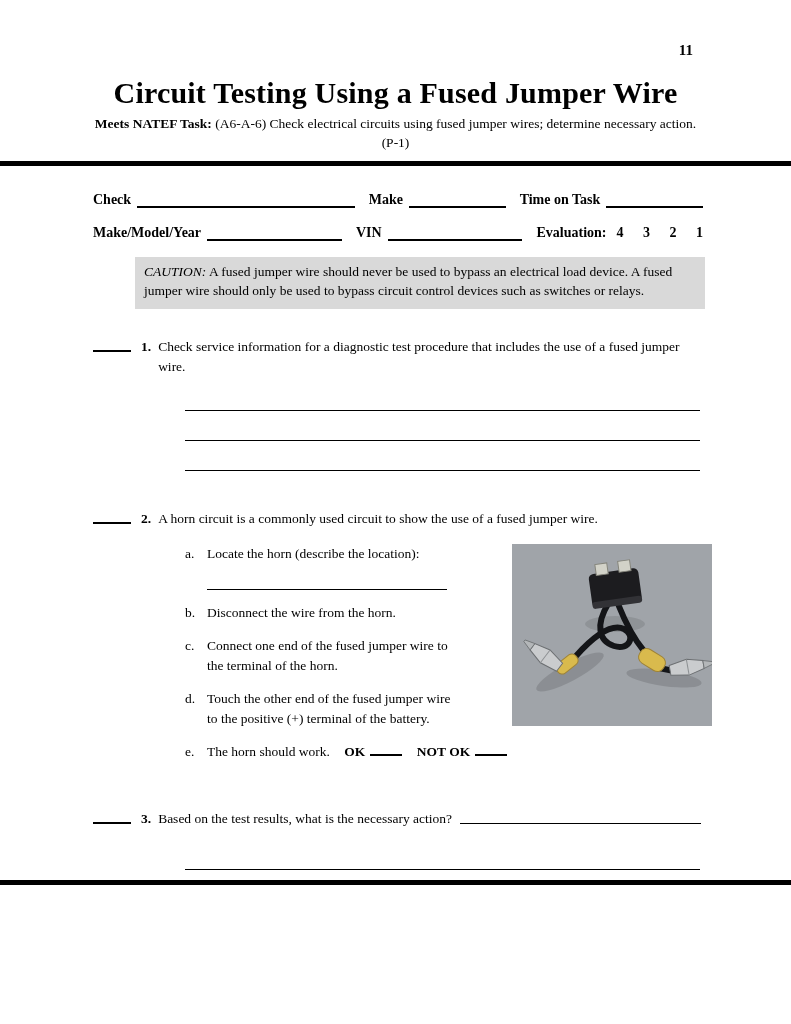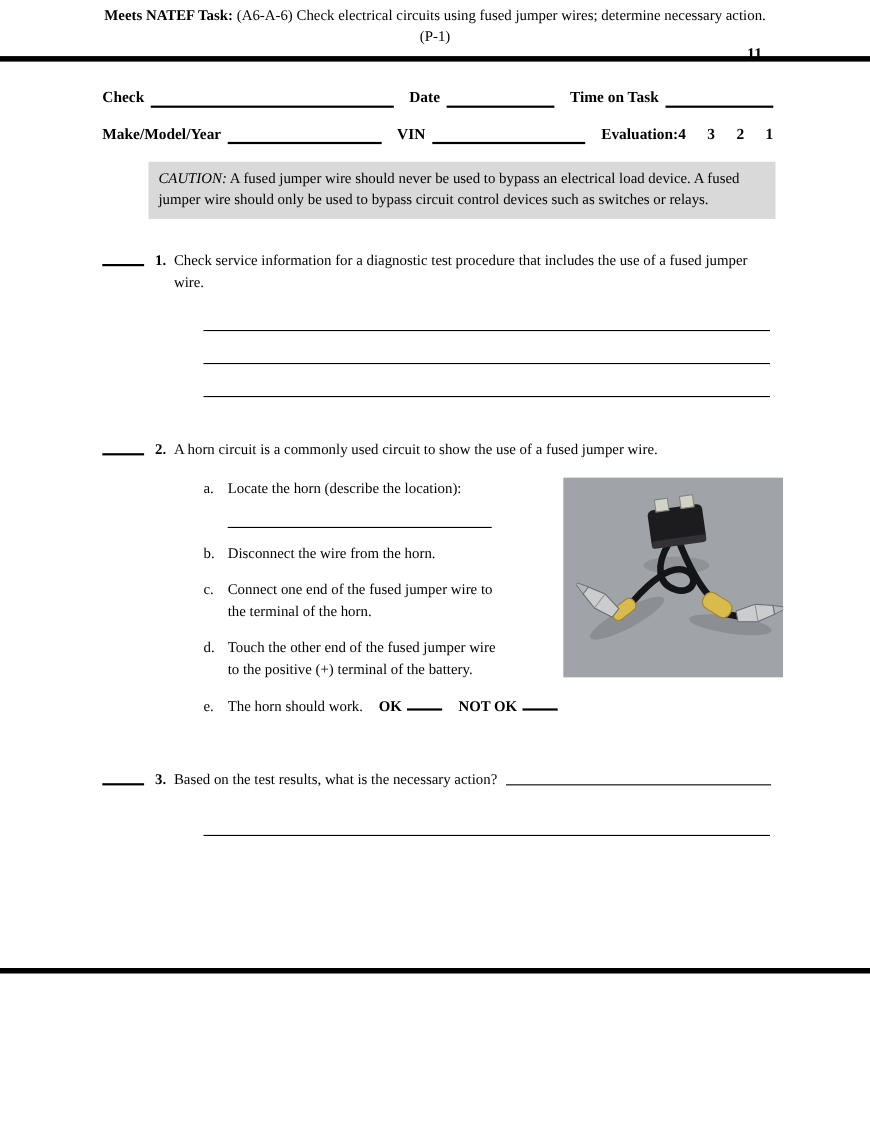--- a/index.html
+++ b/index.html
@@ -16,21 +16,21 @@
   .natef .natef-text { font-weight:bold; }
   .rule-top { margin-top:8px; height:5px; background:#000; }
   .rule-bottom { position:absolute; left:0; right:0; bottom:11px; height:5px; background:#000; }
 
   .form-row { margin:0 88px 0 93px; display:flex; align-items:flex-end; font-size:14px; font-weight:bold; white-space:nowrap; }
   .form-row.first { margin-top:26px; }
   .form-row.second { margin-top:17px; }
   .blank { display:inline-block; height:15px; border-bottom:2px solid #000; margin-left:6px; }
   .w225 { width:225px; } .w100 { width:100px; } .w150 { width:148px; }
   .flabel.gap { margin-left:14px; }
-  .eval-nums { word-spacing:16px; }
+  .eval-nums { margin-left:10px; word-spacing:16px; }
 
   .caution { margin:16px 0 0 135px; width:570px; background:#d9d9d9; padding:6px 9px 8px; font-size:13.5px; line-height:1.4; }
   .caution-label { font-weight:normal; font-style:italic; }
 
   .item { display:flex; margin:0 90px 0 93px; font-size:13.5px; line-height:1.48; align-items:flex-start; }
   .item-blank { width:38px; height:15px; border-bottom:2px solid #000; flex-shrink:0; }
   .item-num { font-weight:bold; margin:0 7px 0 10px; flex-shrink:0; }
   .item-1 { margin-top:28px; }
   .item-2 { margin-top:38px; }
   .item-3 { margin-top:34px; }
@@ -52,32 +52,33 @@
   .photo { width:200px; height:182px; margin-left:0; display:block; }
   .final-line { margin:28px 0 0 185px; width:515px; border-bottom:1.5px solid #000; height:13px; }
 </style>
 </head>
 <body>
 
 <div class="page">
 
   <div class="page-number">11</div>
 
+  <h1 class="title">Circuit Testing Using a Fused Jumper Wire</h1>
 
   <div class="natef">
     <span>Meets NATEF Task:</span>
     <span class="natef-text" style="font-weight:normal">(A6-A-6)  Check electrical circuits using fused jumper wires; determine necessary action.  (P-1)</span>
   </div>
 
   <div class="rule-top"></div>
 
   <div class="form-row first">
     <span class="flabel">Check</span>
     <span class="blank w225"></span>
-    <span class="flabel gap">Date</span>
+    <span class="flabel gap">Make</span>
     <span class="blank w100"></span>
     <span class="flabel gap">Time on Task</span>
     <span class="blank w100"></span>
   </div>
 
   <div class="form-row second">
     <span class="flabel">Make/Model/Year</span>
     <span class="blank w150"></span>
     <span class="flabel gap">VIN</span>
     <span class="blank w150"></span>

